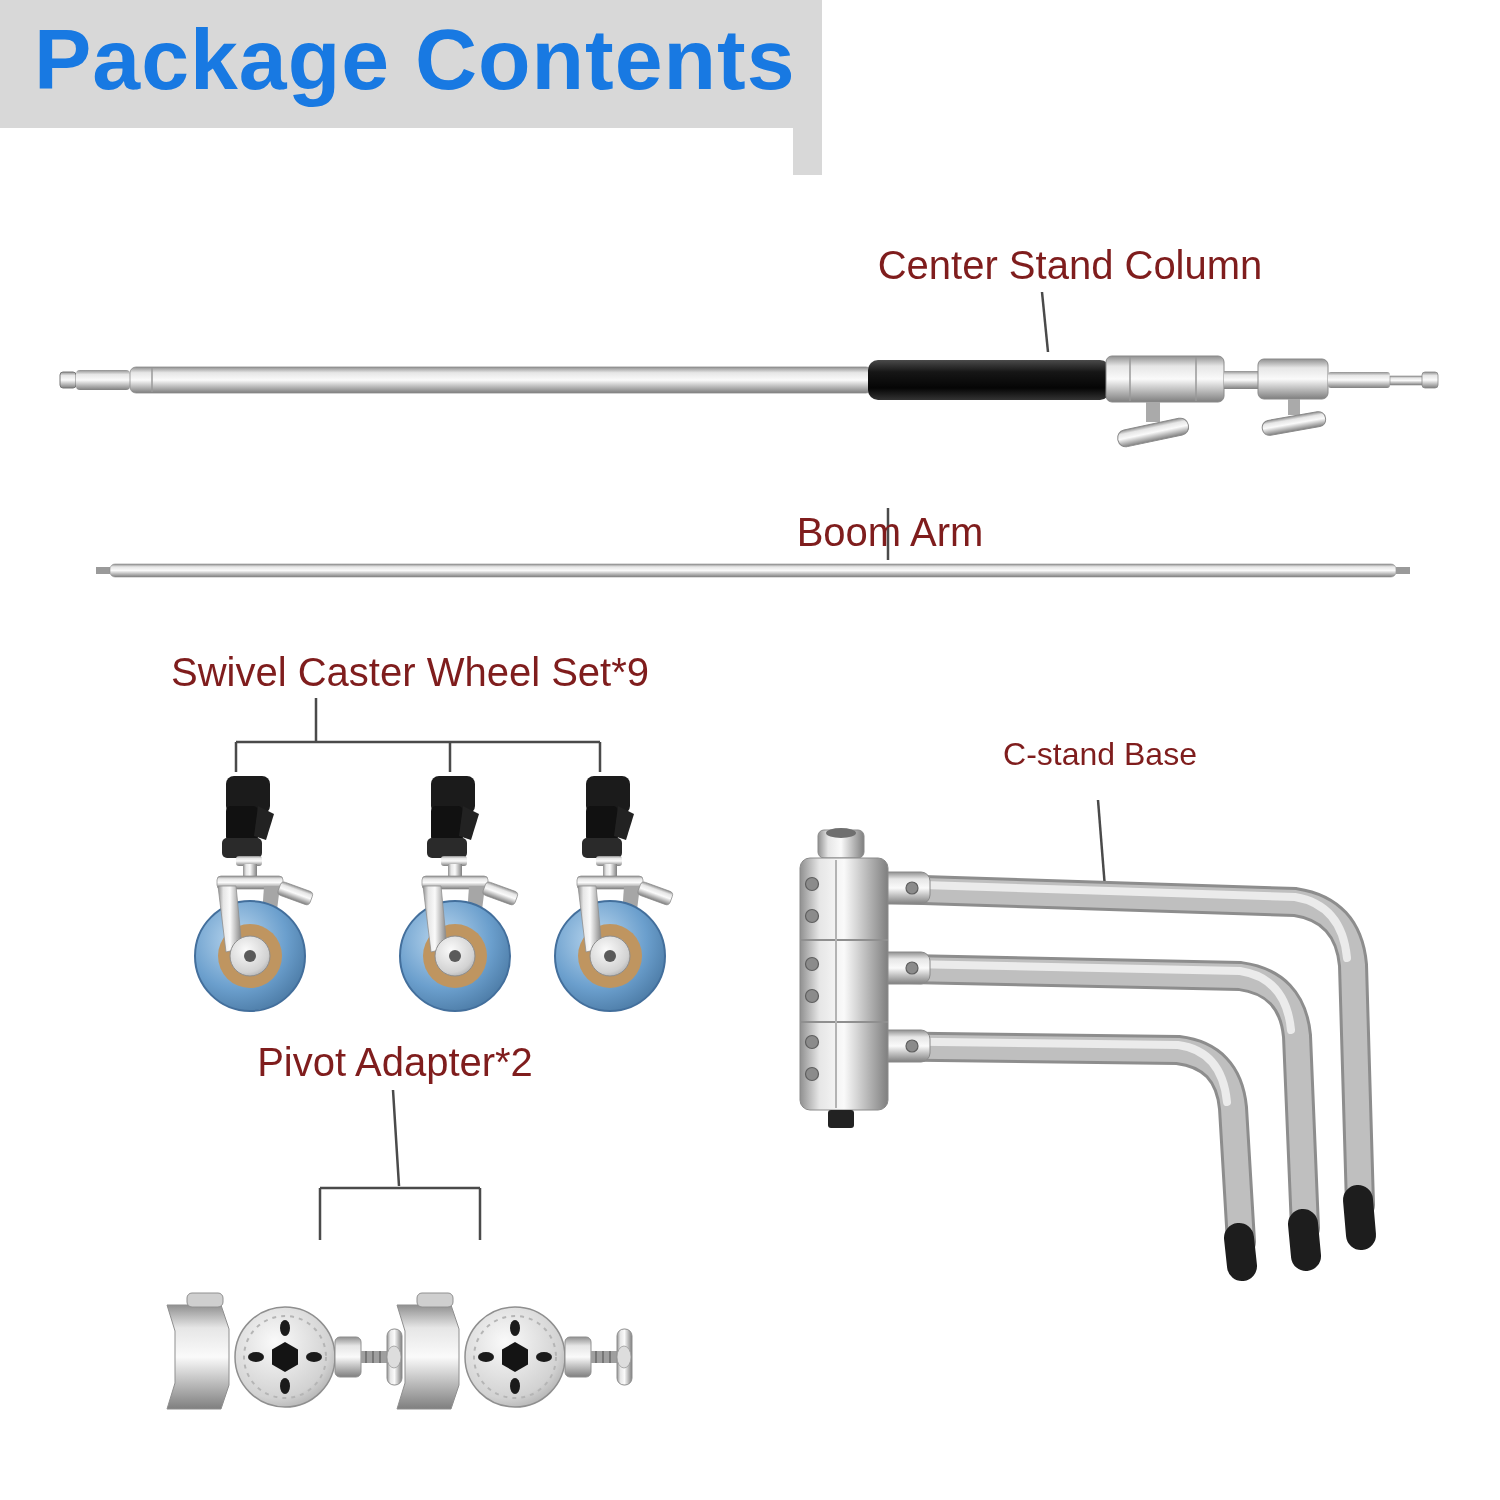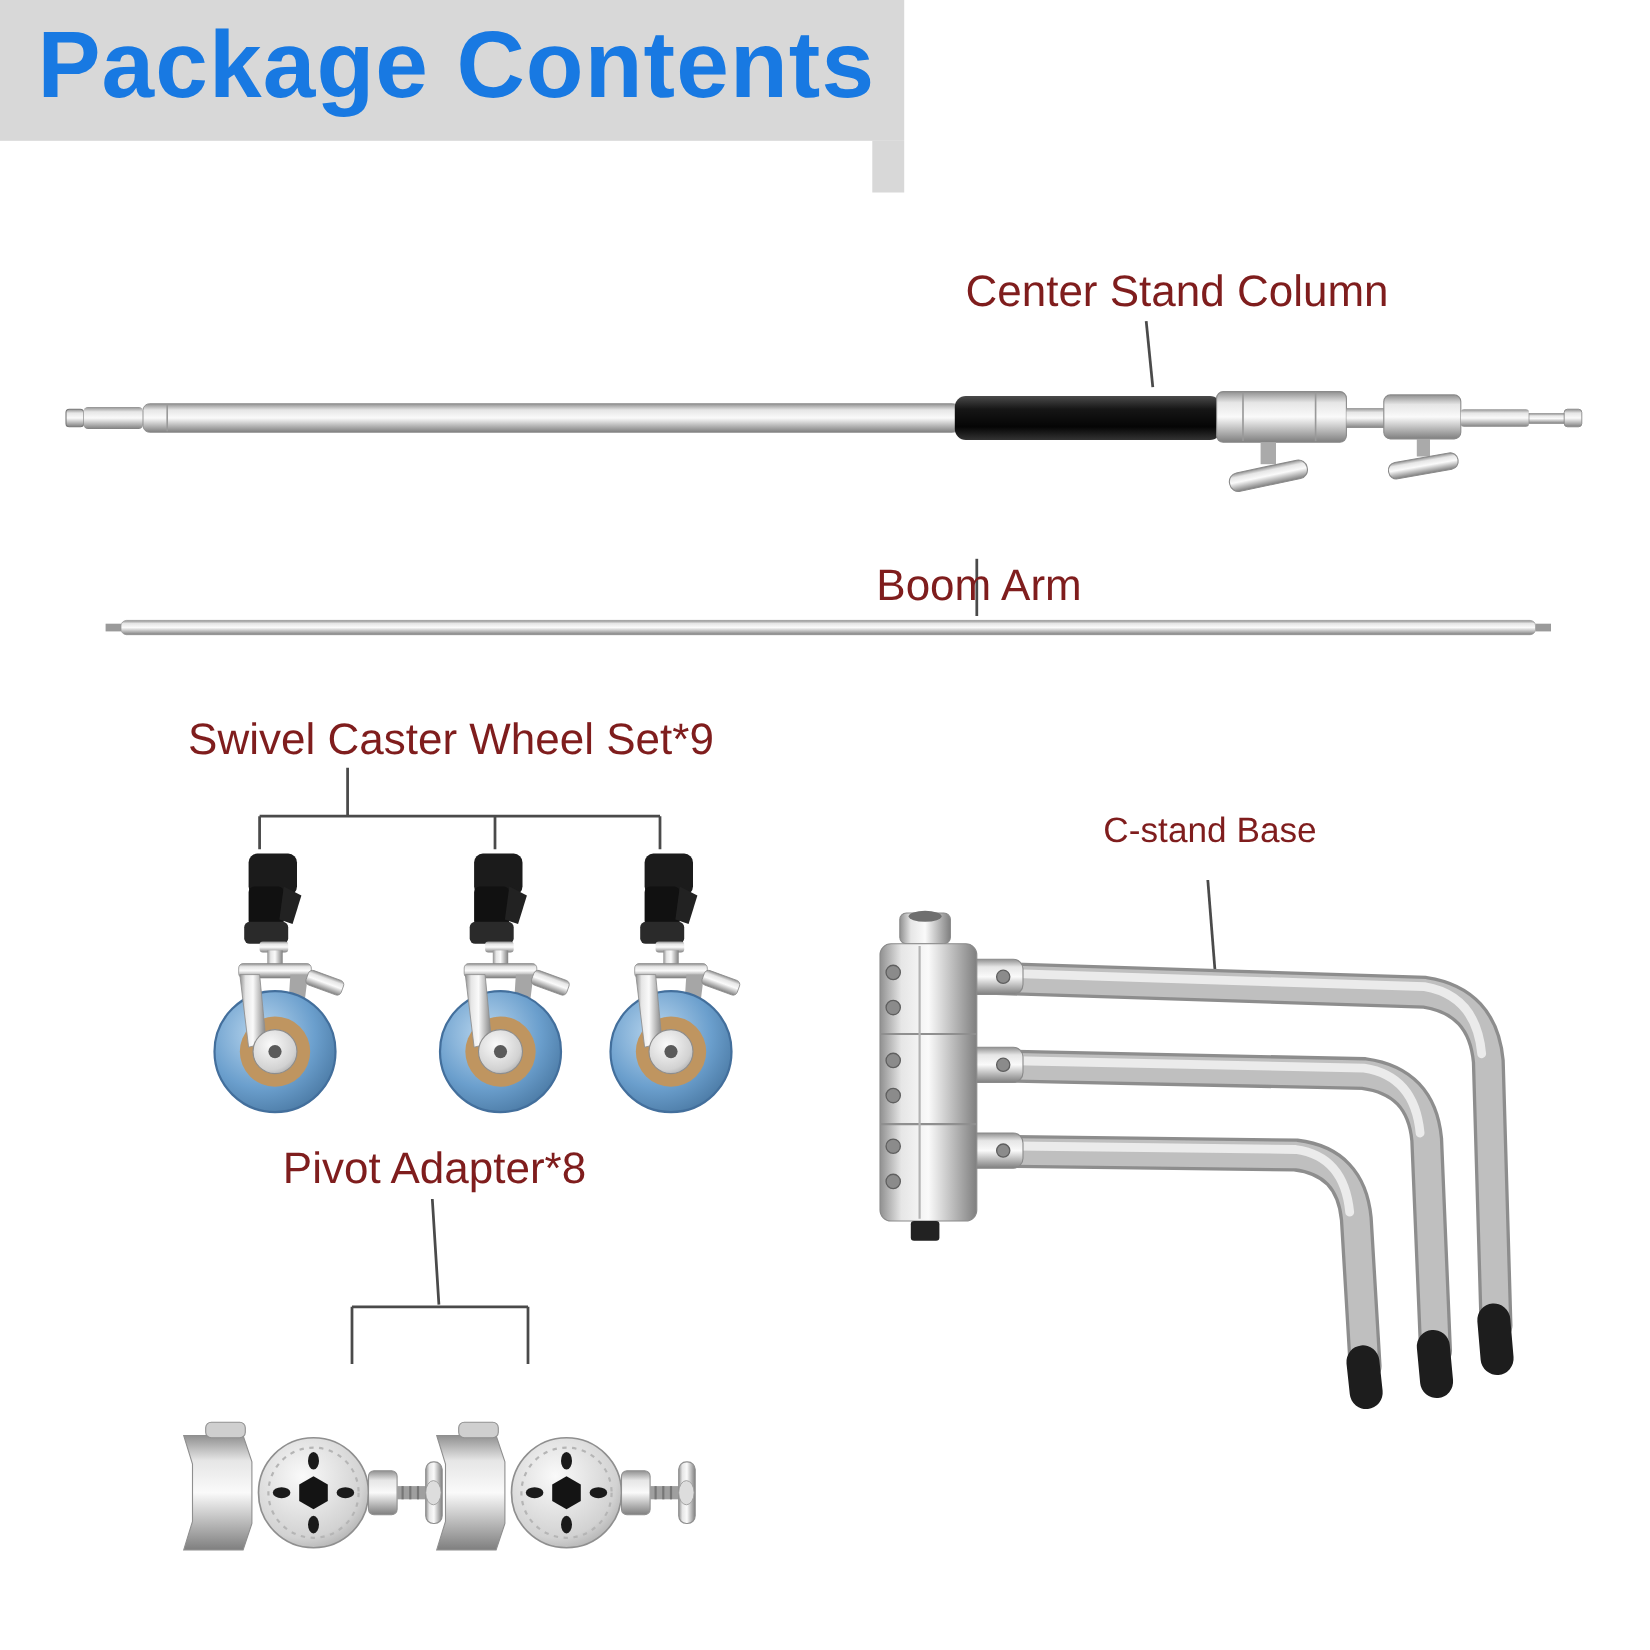--- a/index.html
+++ b/index.html
@@ -200,16 +200,16 @@
       <circle cx="812" cy="996" r="6.5" fill="#8b8b8b" stroke="#5f5f5f" stroke-width="1.2"></circle>
       <circle cx="812" cy="1042" r="6.5" fill="#8b8b8b" stroke="#5f5f5f" stroke-width="1.2"></circle>
       <circle cx="812" cy="1074" r="6.5" fill="#8b8b8b" stroke="#5f5f5f" stroke-width="1.2"></circle>
       <rect x="828" y="1110" width="26" height="18" rx="3" fill="#222222"></rect>
     </g>
   </svg>
 
   <div class="label label-center-column">Center Stand Column</div>
   <div class="label label-boom-arm">Boom Arm</div>
   <div class="label label-caster-set">Swivel Caster Wheel Set*9</div>
-  <div class="label label-pivot-adapter">Pivot Adapter*8</div>
+  <div class="label label-pivot-adapter">Pivot Adapter*2</div>
   <div class="label label-cstand-base">C-stand Base</div>
 
 </div>
 
 </body></html>

